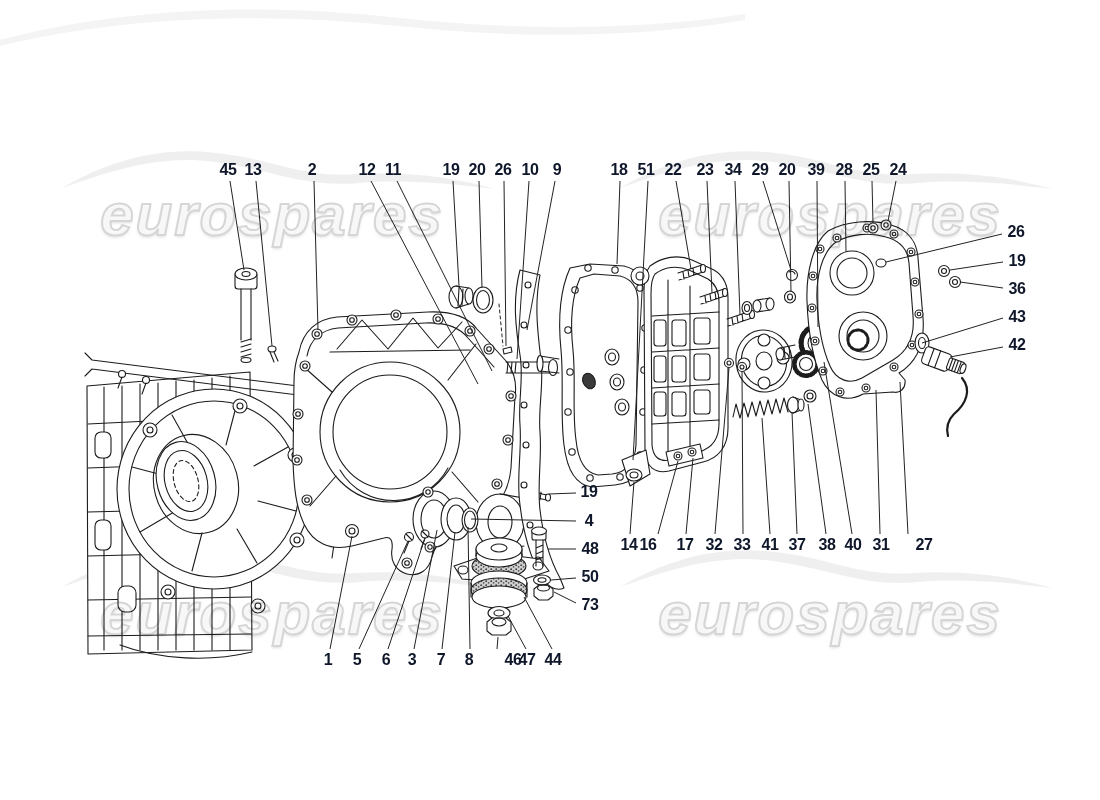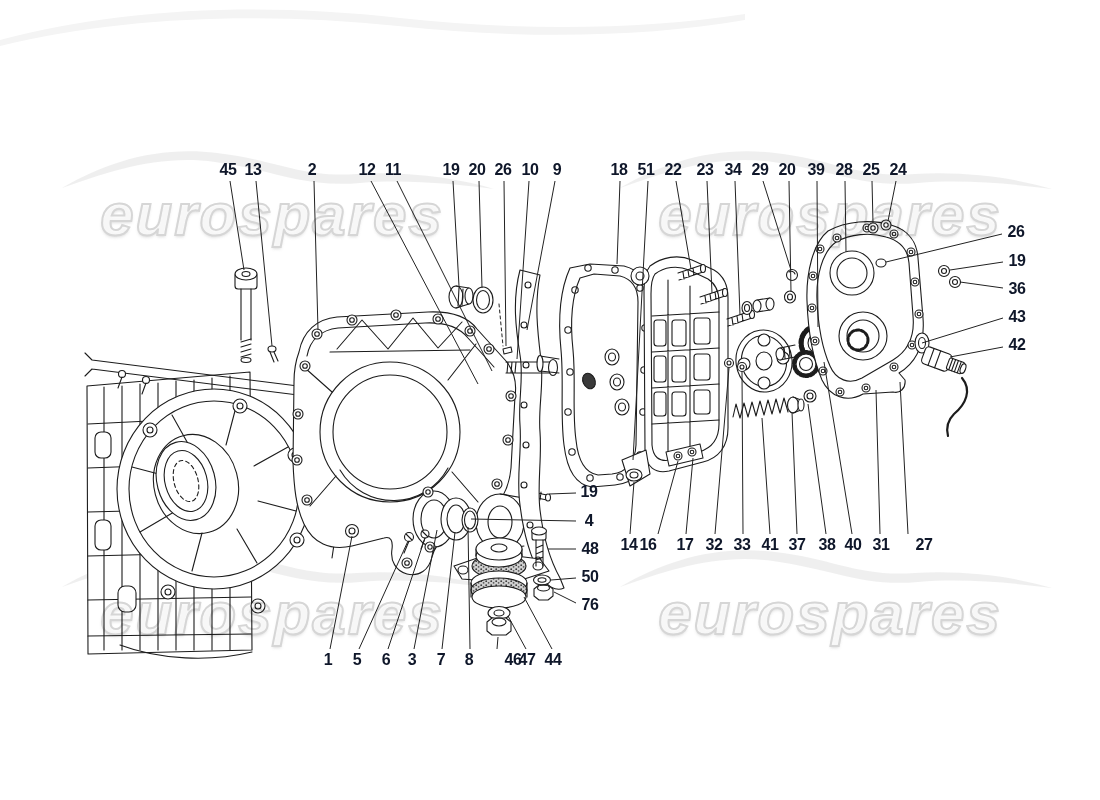--- a/index.html
+++ b/index.html
@@ -496,21 +496,21 @@
     <div class="callout" style="left: 898px; top: 170px;">24</div>
     <div class="callout" style="left: 1016px; top: 232px;">26</div>
     <div class="callout" style="left: 1017px; top: 261px;">19</div>
     <div class="callout" style="left: 1017px; top: 289px;">36</div>
     <div class="callout" style="left: 1017px; top: 317px;">43</div>
     <div class="callout" style="left: 1017px; top: 345px;">42</div>
     <div class="callout" style="left: 589px; top: 492px;">19</div>
     <div class="callout" style="left: 589px; top: 521px;">4</div>
     <div class="callout" style="left: 590px; top: 549px;">48</div>
     <div class="callout" style="left: 590px; top: 577px;">50</div>
-    <div class="callout" style="left: 590px; top: 605px;">76</div>
+    <div class="callout" style="left: 590px; top: 605px;">73</div>
     <div class="callout" style="left: 629px; top: 545px;">14</div>
     <div class="callout" style="left: 648px; top: 545px;">16</div>
     <div class="callout" style="left: 685px; top: 545px;">17</div>
     <div class="callout" style="left: 714px; top: 545px;">32</div>
     <div class="callout" style="left: 742px; top: 545px;">33</div>
     <div class="callout" style="left: 770px; top: 545px;">41</div>
     <div class="callout" style="left: 797px; top: 545px;">37</div>
     <div class="callout" style="left: 827px; top: 545px;">38</div>
     <div class="callout" style="left: 853px; top: 545px;">40</div>
     <div class="callout" style="left: 881px; top: 545px;">31</div>

